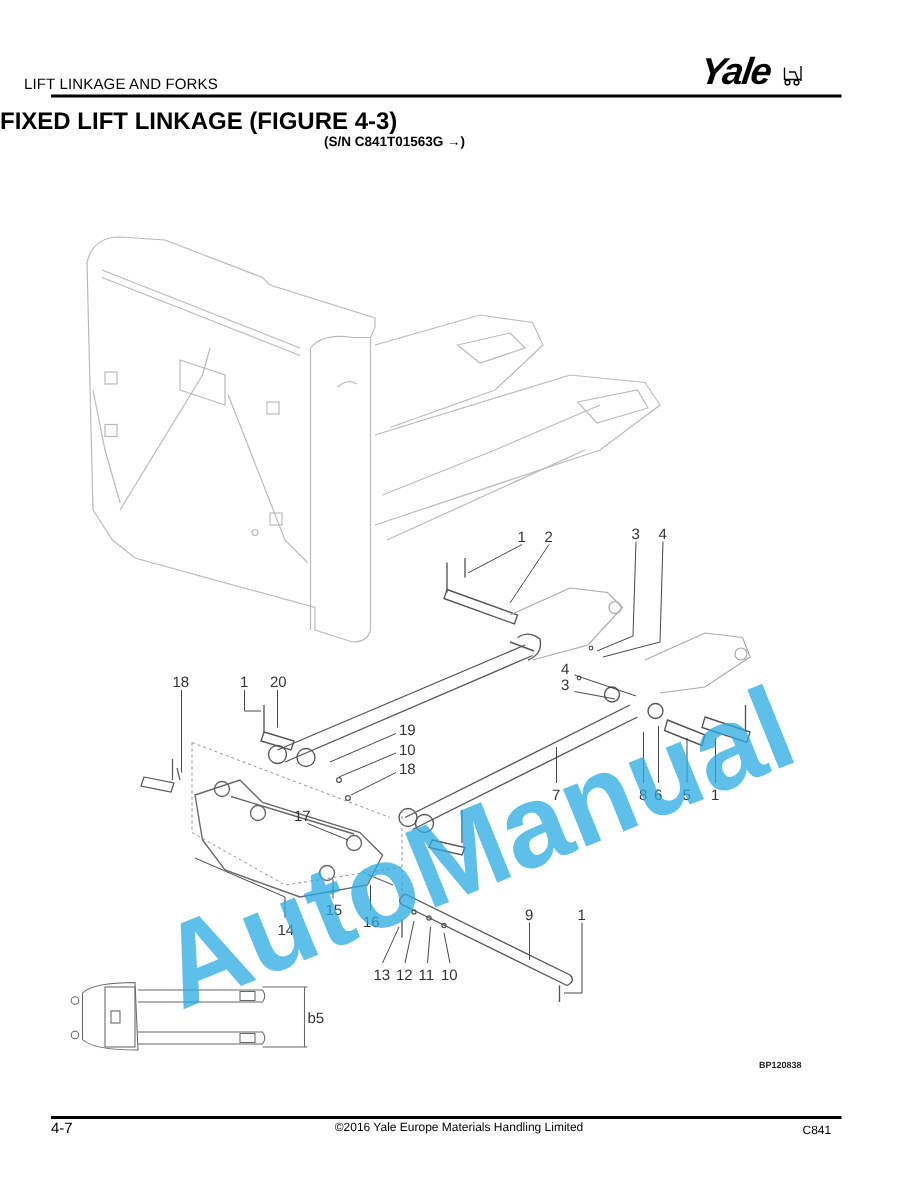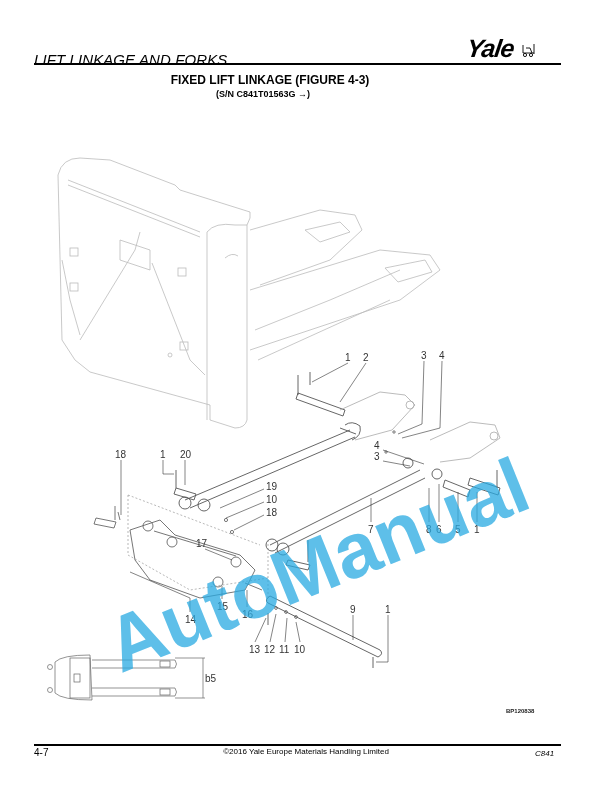--- a/index.html
+++ b/index.html
@@ -1,30 +1,30 @@
 <!DOCTYPE html>
 <html><head>
 <meta charset="utf-8">
 <style>
   html,body{margin:0;padding:0;background:#fff;}
   body{width:612px;height:792px;position:relative;overflow:hidden;font-family:"Liberation Sans",sans-serif;color:#000;}
   .abs{position:absolute;}
-  .section-title{left:34px;top:51px;font-size:15px;letter-spacing:0.1px;font-style:italic;}
+  .section-title{left:16px;top:51px;font-size:10px;letter-spacing:0.1px;}
   .logo{left:467px;top:34px;font-size:25px;font-weight:bold;font-style:italic;letter-spacing:-1px;transform:skewX(-8deg);}
   .logo-truck{left:520px;top:42px;width:18px;height:16px;}
   .top-rule{left:34px;top:63px;width:527px;height:2px;background:#000;}
-  .fig-title{left:0;width:540px;top:73px;text-align:center;font-size:12px;font-weight:bold;}
+  .fig-title{left:0;width:540px;top:73px;text-align:left;font-size:16px;font-weight:bold;}
   .fig-sub{left:0;width:526px;top:89px;text-align:center;font-size:9px;font-weight:bold;}
   .drawing{left:0;top:0;width:612px;height:792px;}
   .callout{font-family:"Liberation Sans",sans-serif;font-size:10px;fill:#333;}
   .ref{left:506px;top:708px;font-size:6px;font-weight:bold;color:#222;}
   .bottom-rule{left:34px;top:744px;width:527px;height:2px;background:#000;}
   .page-num{left:34px;top:747px;font-size:10px;}
   .copyright{left:0;width:612px;top:747px;text-align:center;font-size:8px;}
-  .model{left:535px;top:749px;font-size:8px;font-style:italic;}
+  .model{left:535px;top:749px;font-size:8px;}
   .watermark{font-family:"Liberation Sans",sans-serif;font-weight:bold;fill:#29aae2;opacity:0.75;}
 </style>
 </head>
 <body>
 
 <div class="abs section-title">LIFT LINKAGE AND FORKS</div>
 <div class="abs logo">Yale</div>
 <svg class="abs logo-truck" viewBox="0 0 18 16">
   <g fill="none" stroke="#000" stroke-width="0.9">
     <path d="M3 3 L3 11 L14 11 M6 6 L10 6 L12 11 M14 2 L14 12"></path>

